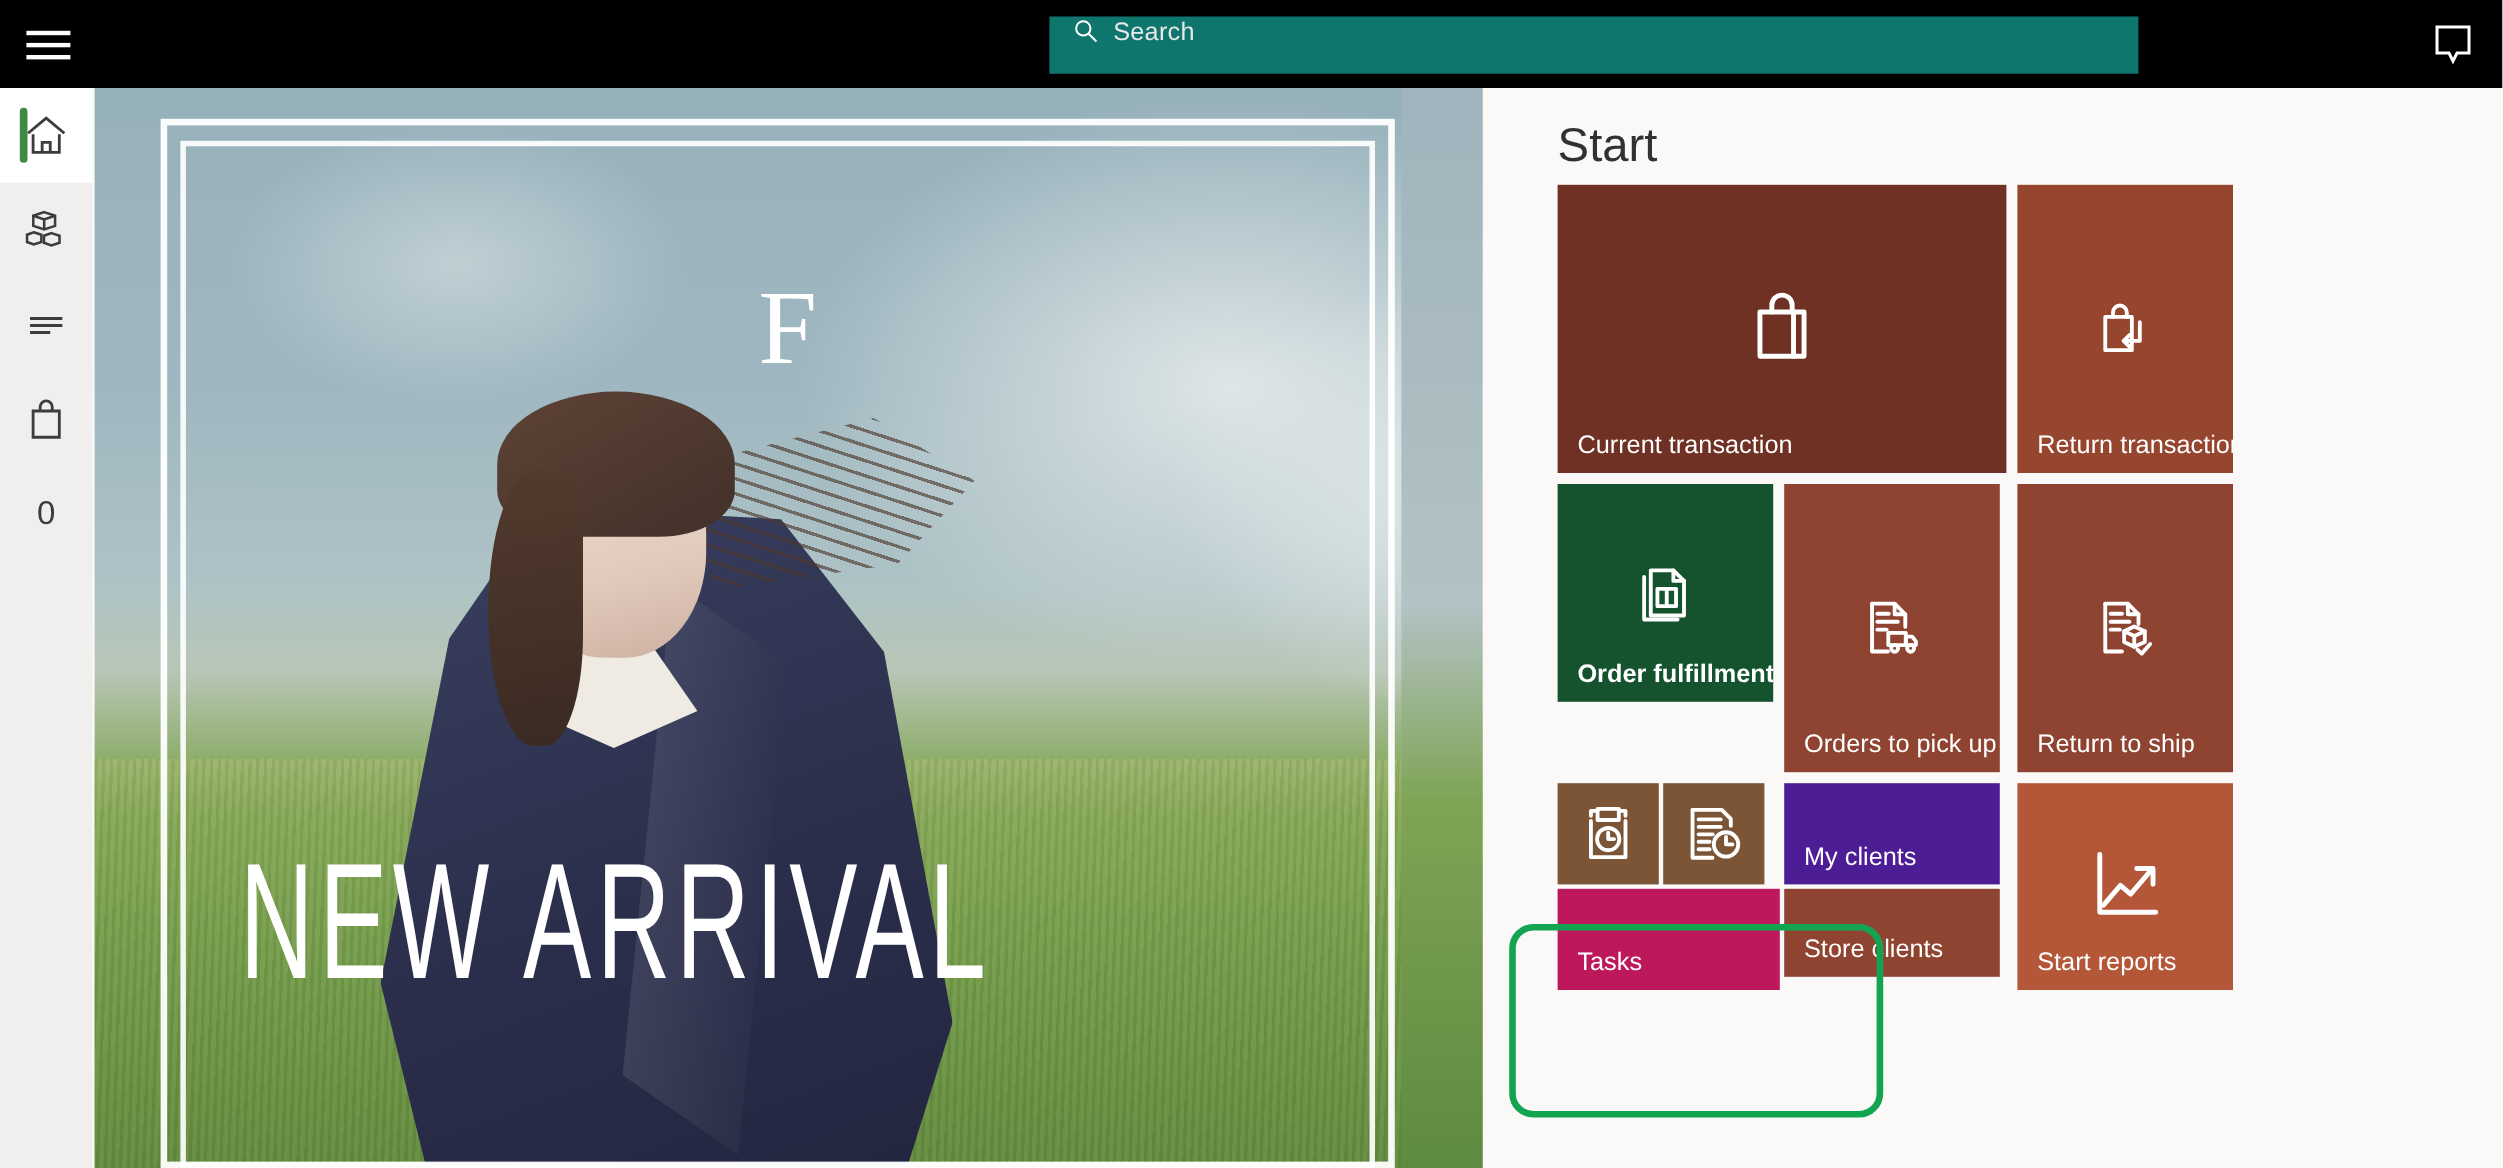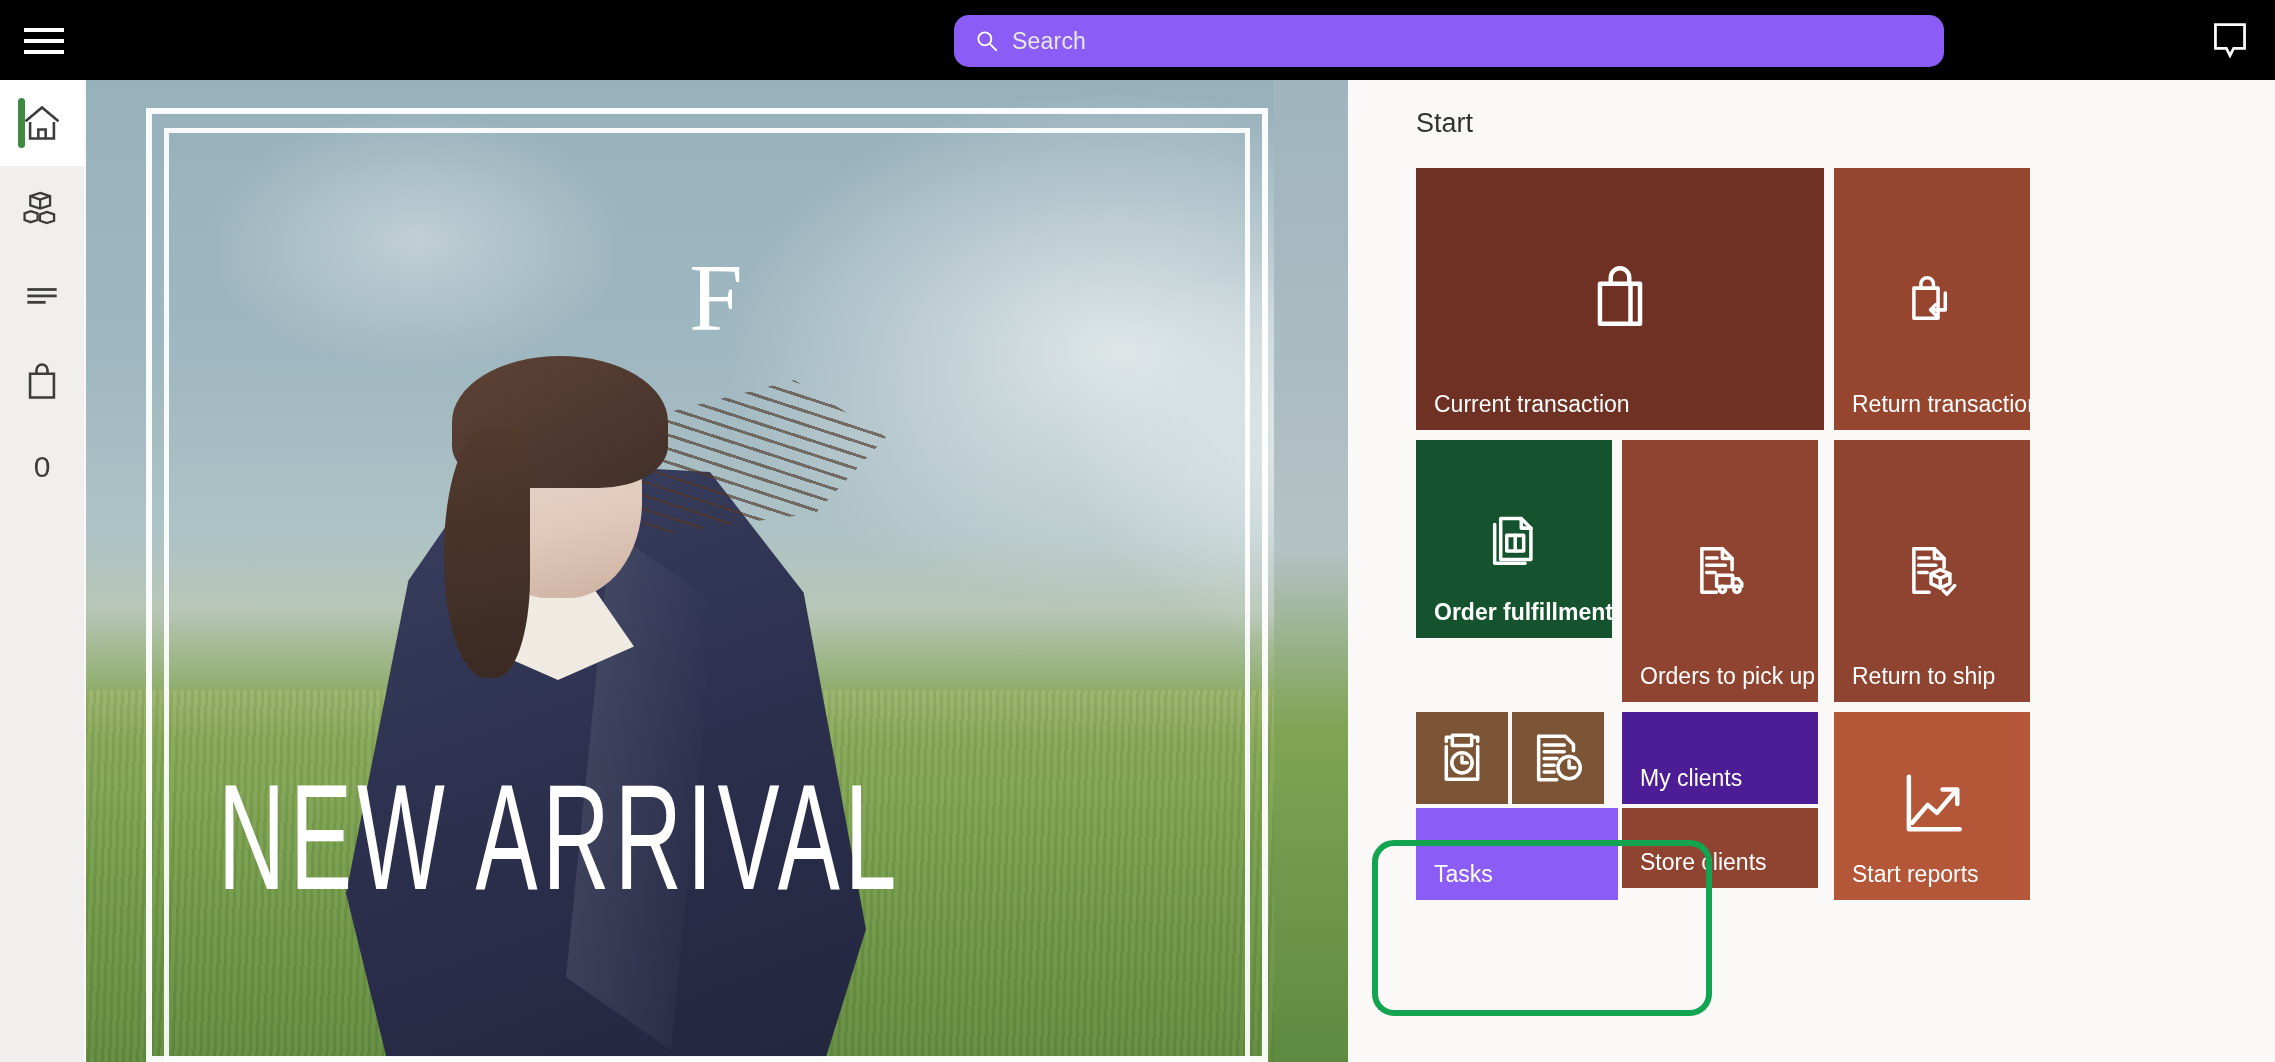--- a/index.html
+++ b/index.html
@@ -18,23 +18,22 @@
     background: #000000; z-index: 30;
   }
   .hamburger {
     position: absolute; left: 24px; top: 28px; width: 40px; height: 26px;
     cursor: pointer; display: flex; flex-direction: column; justify-content: space-between;
   }
   .hamburger span { display: block; width: 40px; height: 4px; background: #ffffff; }
 
   .searchbox {
     position: absolute; left: 954px; top: 15px; width: 990px; height: 52px;
-    background: #8b5cf6; display: flex; align-items: center; padding: 0 20px;
+    background: #0f766e; display: flex; padding: 0 20px;
     cursor: text;
-    border-radius: 15px;
   }
   .search-icon { width: 26px; height: 26px; flex: 0 0 26px; margin-right: 12px; }
   .search-placeholder {
     color: #e8e8e8; font-size: 23px; font-family: "Liberation Sans", sans-serif;
     letter-spacing: .2px;
   }
 
   .notify-btn {
     position: absolute; right: 22px; top: 18px; width: 46px; height: 46px;
     cursor: pointer; display: flex; align-items: center; justify-content: center;
@@ -145,21 +144,21 @@
   }
   .hero-right-strip {
     position: absolute; left: 1188px; top: 0; width: 74px; height: 982px;
     background: linear-gradient(#9fb4bd 0%, #b3c2c4 48%, #7fa455 66%, #5e8a41 100%);
   }
 
   
   .panel { position: absolute; left: 1348px; top: 80px; width: 927px; height: 982px; background: #faf9f8; }
   .panel-title {
     position: absolute; left: 68px; top: 28px;
-    font-size: 27px; color: #323130; font-weight: 400;
+    font-size: 43px; color: #323130; font-weight: 400;
   }
 
   .tile {
     position: absolute; cursor: pointer; overflow: hidden; padding-left: 28px;
   }
   .tile-label {
     position: absolute; left: 18px; bottom: 13px; right: 12px;
     color: #ffffff; font-size: 23px; line-height: 1.1;
     font-family: "Liberation Sans", sans-serif; white-space: nowrap;
   }
@@ -343,21 +342,21 @@
               <path d="M6.3 12.2H11.6"></path>
               <path d="M6.3 15H10.4"></path>
               <path d="M6.3 17.8H10.4"></path>
               <circle cx="16.6" cy="16" r="4.6"></circle>
               <path d="M16.6 13.2V16H19"></path>
             </svg></div>
         </div>
         <div class="tile" style="left: 274px; top: 632px; width: 196px; height: 92px; background: #4c1d95;">
           <div class="tile-label">My clients</div>
         </div>
-        <div class="tile" style="left: 68px; top: 728px; width: 202px; height: 92px; background: #8b5cf6;">
+        <div class="tile" style="left: 68px; top: 728px; width: 202px; height: 92px; background: #be185d;">
           <div class="tile-label">Tasks</div>
         </div>
         <div class="tile" style="left: 274px; top: 728px; width: 196px; height: 80px; background: rgb(142, 68, 48);">
           <div class="tile-label">Store clients</div>
         </div>
         <div class="tile" style="left: 486px; top: 632px; width: 196px; height: 188px; background: rgb(180, 86, 56);">
           <div class="tile-icon"><svg viewBox="0 0 24 24" fill="none" stroke="#ffffff" stroke-width="1.45" stroke-linecap="round" stroke-linejoin="round" width="100%" height="100%">
               <path d="M4.5 3.5V20.5H21"></path>
               <path d="M5.6 18.4L10.6 12.6L13.6 15.2L19.6 8.2"></path>
               <path d="M15.4 7.6H20.2V12.3"></path>

